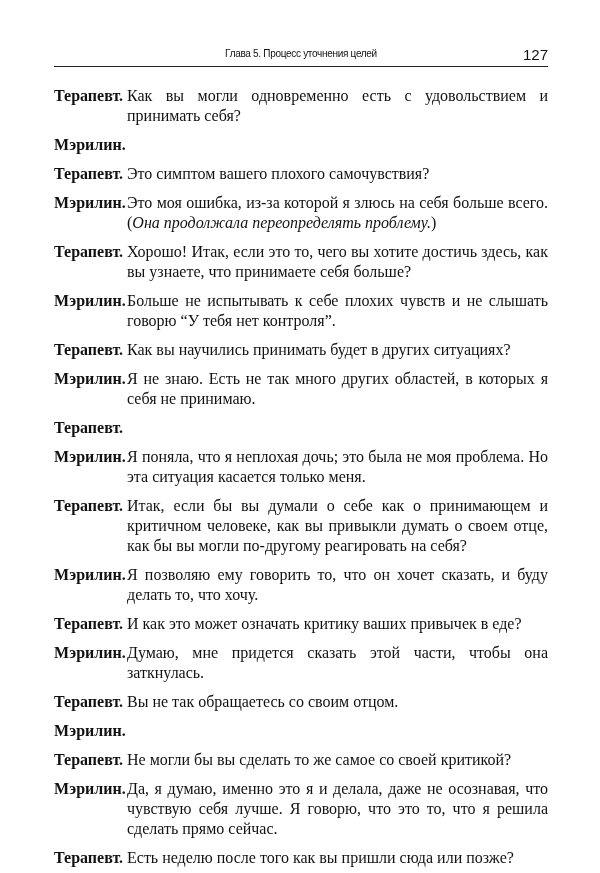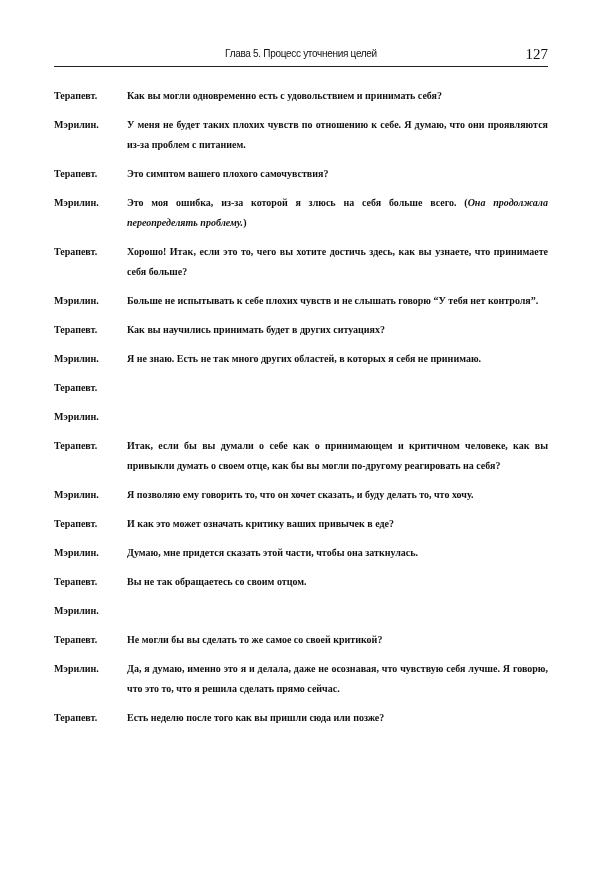--- a/index.html
+++ b/index.html
@@ -1,41 +1,40 @@
 <!DOCTYPE html>
 <html><head>
 <meta charset="utf-8">
 <style>
   html, body { margin: 0; padding: 0; background: #ffffff; }
   body { width: 600px; height: 873px; position: relative; overflow: hidden; font-family: "Liberation Serif", "DejaVu Serif", serif; color: #111; }
   .header { position: absolute; left: 54px; top: 46px; width: 494px; height: 20px; border-bottom: 1.5px solid #222; }
   .header-title { position: absolute; left: 0; right: 0; text-align: center; top: 2px; font-family: "Liberation Sans", "DejaVu Sans", sans-serif; font-size: 10px; letter-spacing: -0.3px; }
-  .header-page { position: absolute; right: 0; top: 0px; font-family: Liberation Serif, serif; font-size: 15px; margin-left: 12px; }
+  .header-page { position: absolute; right: 0; top: 0px; font-family: Liberation Sans, sans-serif; font-size: 15px; margin-left: 12px; }
   .dialogue { position: absolute; left: 54px; top: 86px; width: 494px; }
-  .turn { display: flex; margin-bottom: 9px; font-size: 10px; line-height: 20px; }
+  .turn { display: flex; margin-bottom: 9px; font-size: 16px; line-height: 20px; }
   .speaker { width: 73px; flex: 0 0 73px; font-weight: bold; }
-  .line { flex: 1; text-align: justify; font-weight: bold; }
+  .line { flex: 1; text-align: justify; }
   .line i { font-style: italic; margin-top: 36px; }
 </style>
 </head>
 <body>
 
 <div class="header">
   <span class="header-title">Глава 5. Процесс уточнения целей</span>
   <span class="header-page">127</span>
 </div>
 
 <div class="dialogue">
   <div class="turn">
       <span class="speaker">Терапевт.</span>
       <span class="line">Как вы могли одновременно есть с удовольствием и принимать себя?</span>
     </div>
   <div class="turn">
       <span class="speaker">Мэрилин.</span>
-      <span class="line">У меня не будет таких плохих чувств по отношению к себе. Я думаю, что они проявляются из-за проблем с питанием.</span>
     </div>
   <div class="turn">
       <span class="speaker">Терапевт.</span>
       <span class="line">Это симптом вашего плохого самочувствия?</span>
     </div>
   <div class="turn">
       <span class="speaker">Мэрилин.</span>
       <span class="line"><span>Это моя ошибка, из-за которой я злюсь на себя больше всего.</span> (<i>Она продолжала переопределять проблему.</i>)</span>
     </div>
   <div class="turn">
@@ -52,20 +51,21 @@
     </div>
   <div class="turn">
       <span class="speaker">Мэрилин.</span>
       <span class="line">Я не знаю. Есть не так много других областей, в которых я себя не принимаю.</span>
     </div>
   <div class="turn">
       <span class="speaker">Терапевт.</span>
     </div>
   <div class="turn">
       <span class="speaker">Мэрилин.</span>
+      <span class="line">Я поняла, что я неплохая дочь; это была не моя проблема. Но эта ситуация касается только меня.</span>
     </div>
   <div class="turn">
       <span class="speaker">Терапевт.</span>
       <span class="line">Итак, если бы вы думали о себе как о принимающем и критичном человеке, как вы привыкли думать о своем отце, как бы вы могли по-другому реагировать на себя?</span>
     </div>
   <div class="turn">
       <span class="speaker">Мэрилин.</span>
       <span class="line">Я позволяю ему говорить то, что он хочет сказать, и буду делать то, что хочу.</span>
     </div>
   <div class="turn">

